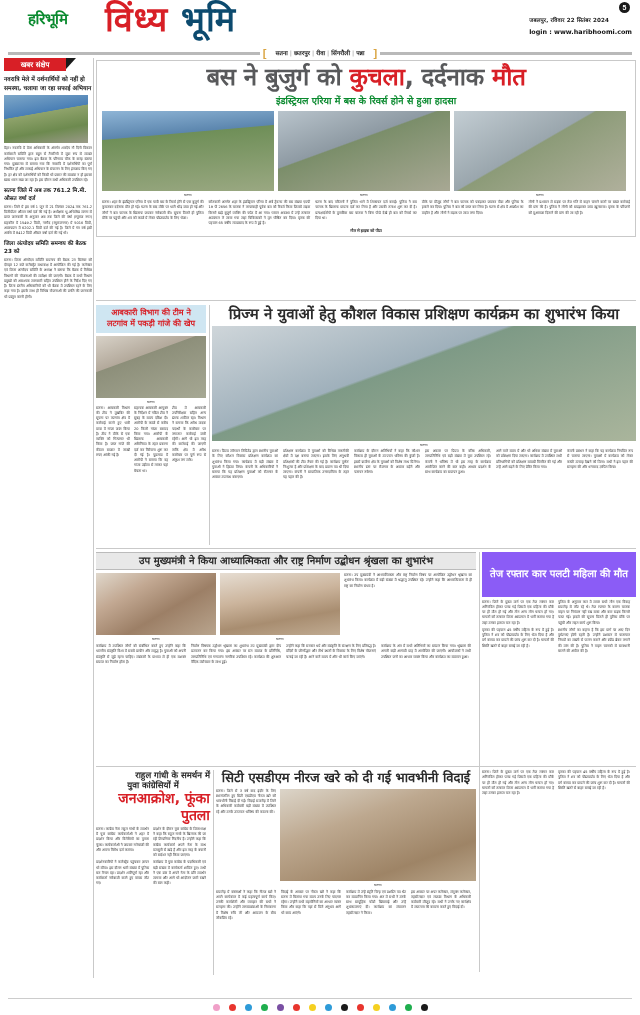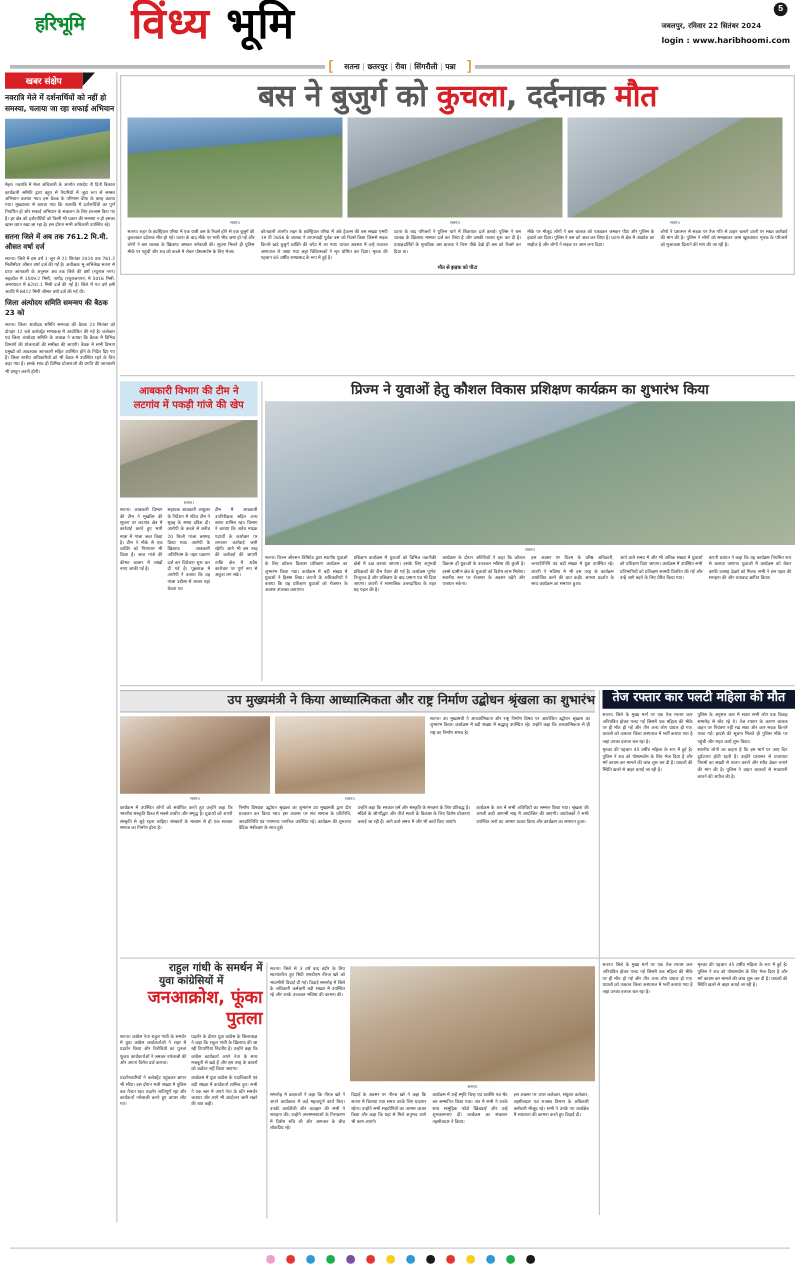--- a/index.html
+++ b/index.html
@@ -12,21 +12,21 @@
   .page { position: relative; width: 640px; height: 1015px; background: #fff; padding: 0; }
 
   
   .masthead { position: relative; height: 46px; padding: 4px 8px 0 8px; }
   .mast-brand { position: absolute; left: 28px; top: 8px;
     color: #0a8a2f; font-weight: bold; font-size: 15px; letter-spacing: -0.5px;
     font-family: "DejaVu Sans", sans-serif; }
   .mast-title { position: absolute; left: 105px; top: 2px;
     color: #d81f26; font-weight: bold; font-size: 34px; letter-spacing: 1px;
     font-family: "DejaVu Sans", sans-serif; line-height: 1; }
-  .mast-title .ink { color: #000000; }
+  .mast-title .ink { color: #0c4a6e; }
   .mast-right { position: absolute; right: 8px; top: 16px; text-align: left; }
   .mast-date { font-size: 5.6px; font-weight: bold; color: #222; letter-spacing: .1px;
     font-family: "DejaVu Sans", sans-serif; }
   .mast-login { font-size: 6.4px; font-weight: bold; color: #111; margin-top: 4px;
     font-family: "DejaVu Sans", sans-serif; }
   .page-badge { position: absolute; right: 10px; top: 2px;
     width: 11px; height: 11px; border-radius: 50%; background: #1a1a1a; color: #fff;
     font-size: 7px; font-weight: bold; display: flex; align-items: center; justify-content: center; }
 
   
@@ -72,26 +72,26 @@
   .lead-head { font-size: 24px; font-weight: bold; color: #58595b; text-align: center;
     line-height: 1.05; font-family: "DejaVu Sans", sans-serif; letter-spacing: -0.3px; }
   .lead-head .hl { color: #d81f26; }
   .lead-sub { margin-top: 4px; background: #fff; color: #0a8a2f; font-weight: bold;
     font-size: 9.5px; text-align: center; font-family: "DejaVu Sans", sans-serif; }
 
   
   .sec-red-box { background: #cfe6f2; padding: 3px 4px; }
   .sec-head-red { color: #d81f26; font-weight: bold; font-size: 8px; text-align: center;
     line-height: 1.35; font-family: "DejaVu Sans", sans-serif; }
-  .sec-head-dark { color: #2b2b2b; font-weight: bold; font-size: 11px; text-align: center;
+  .sec-head-dark { color: #2b2b2b; font-weight: bold; font-size: 15px; text-align: center;
     line-height: 1.2; font-family: "DejaVu Sans", sans-serif; }
   .sec-head-band { background: #e8e8e8; border-top: 1px solid #bbb; border-bottom: 1px solid #bbb;
     padding: 2px 0; }
-  .sec-head-redband { background: #0f172a; color: #fff; font-weight: bold; font-size: 10px;
-    text-align: center; padding: 1px 2px; line-height: 1.25; font-family: "DejaVu Sans", sans-serif; }
+  .sec-head-redband { background: #8b5cf6; color: #fff; font-weight: bold; font-size: 10px;
+    text-align: center; padding: 16px 2px; line-height: 1.25; font-family: "DejaVu Sans", sans-serif; }
 
   
   .dotbar { position: absolute; left: 0; bottom: 4px; width: 640px;
     display: flex; justify-content: center; align-items: center; gap: 9px; }
   .dot { width: 7px; height: 7px; border-radius: 50%; }
   .rulebar { position: absolute; left: 8px; bottom: 16px; width: 624px; height: 1px; background: #ccc; }
 
   .divider-v { position: absolute; width: 1px; background: #c9c9c9; }
   .divider-h { position: absolute; height: 1px; background: #c9c9c9; }
 </style>
@@ -134,20 +134,21 @@
     <div class="sb-sub">सतना जिले में अब तक 761.2 मि.मी. औसत वर्षा दर्ज</div>
     <div class="col-text" style="margin-top:2px;">सतना। जिले में इस वर्ष 1 जून से 21 सितंबर 2024 तक 761.2 मिलीमीटर औसत वर्षा दर्ज की गई है। अधीक्षक भू-अभिलेख सतना से प्राप्त जानकारी के अनुसार अब तक जिले की वर्षा (रघुराज नगर) सहकौल में 1549.2 मिमी, नागौद (रघुराजनगर) में 5016 मिमी, अमरपाटन में 6202.1 मिमी दर्ज की गई है। जिले में गत वर्ष इसी अवधि में 8412 मिमी औसत वर्षा दर्ज की गई थी।</div>
     <div class="sb-sub">जिला अंत्योदय समिति समन्वय की बैठक 23 को</div>
     <div class="col-text" style="margin-top:2px;">सतना। जिला अंत्योदय समिति समन्वय की बैठक 23 सितंबर को दोपहर 12 बजे कलेक्ट्रेट सभाकक्ष में आयोजित की गई है। कलेक्टर एवं जिला अंत्योदय समिति के अध्यक्ष ने बताया कि बैठक में विभिन्न विभागों की योजनाओं की समीक्षा की जाएगी। बैठक में सभी विभाग प्रमुखों को आवश्यक जानकारी सहित उपस्थित होने के निर्देश दिए गए हैं। जिला स्तरीय अधिकारियों को भी बैठक में उपस्थित रहने के लिए कहा गया है। इसके साथ ही विभिन्न योजनाओं की प्रगति की जानकारी भी प्रस्तुत करनी होगी।</div>
   </div>
 
   <div class="lead">
     <div class="lead-head">
       <span>बस ने बुजुर्ग को </span><span class="hl">कुचला</span><span>, दर्दनाक </span><span class="hl">मौत</span>
     </div>
+    <div class="lead-sub">इंडस्ट्रियल एरिया में बस के रिवर्स होने से हुआ हादसा</div>
 
     <div style="display:flex;gap:4px;margin-top:4px;">
       <div style="width:172px;">
         <div class="photo p4" style="width:100%;height:80px;"></div>
         <div class="caption">सतना।</div>
       </div>
       <div style="width:172px;">
         <div class="photo p2" style="width:100%;height:80px;"></div>
         <div class="caption">सतना।</div>
       </div>
@@ -189,21 +190,21 @@
       <div style="width:66px;" class="col-text">प्रशिक्षण कार्यक्रम में युवाओं को विभिन्न तकनीकी क्षेत्रों में दक्ष बनाया जाएगा। इसके लिए अनुभवी प्रशिक्षकों की टीम तैयार की गई है। कार्यक्रम पूर्णतः निःशुल्क है और प्रशिक्षण के बाद प्रमाण पत्र भी दिया जाएगा। कंपनी ने सामाजिक उत्तरदायित्व के तहत यह पहल की है।</div>
       <div style="width:66px;" class="col-text">कार्यक्रम के दौरान अतिथियों ने कहा कि कौशल विकास ही युवाओं के उज्ज्वल भविष्य की कुंजी है। इससे ग्रामीण क्षेत्र के युवाओं को विशेष लाभ मिलेगा। स्थानीय स्तर पर रोजगार के अवसर बढ़ेंगे और पलायन रुकेगा।</div>
       <div style="width:66px;" class="col-text">इस अवसर पर प्रिज्म के वरिष्ठ अधिकारी, जनप्रतिनिधि एवं बड़ी संख्या में युवा उपस्थित रहे। कंपनी ने भविष्य में भी इस तरह के कार्यक्रम आयोजित करने की बात कही। आभार प्रदर्शन के साथ कार्यक्रम का समापन हुआ।</div>
       <div style="width:66px;" class="col-text">आने वाले समय में और भी अधिक संख्या में युवाओं को प्रशिक्षण दिया जाएगा। कार्यक्रम में उपस्थित सभी प्रतिभागियों को प्रशिक्षण सामग्री वितरित की गई और उन्हें आगे बढ़ने के लिए प्रेरित किया गया।</div>
       <div style="width:66px;" class="col-text">कंपनी प्रबंधन ने कहा कि यह कार्यक्रम नियमित रूप से चलाया जाएगा। युवाओं में कार्यक्रम को लेकर काफी उत्साह देखने को मिला। सभी ने इस पहल की सराहना की और धन्यवाद ज्ञापित किया।</div>
     </div>
   </div>
 
   <div style="position:absolute;left:96px;top:552px;width:380px;">
     <div class="sec-head-band">
-      <div class="sec-head-dark" style="font-size:10px;text-align:right;">उप मुख्यमंत्री ने किया आध्यात्मिकता और राष्ट्र निर्माण उद्बोधन श्रृंखला का शुभारंभ</div>
+      <div class="sec-head-dark" style="font-size:10px;">उप मुख्यमंत्री ने किया आध्यात्मिकता और राष्ट्र निर्माण उद्बोधन श्रृंखला का शुभारंभ</div>
     </div>
     <div style="display:flex;gap:4px;margin-top:3px;">
       <div style="width:120px;">
         <div class="photo p7" style="width:100%;height:62px;"></div>
         <div class="caption">सतना।</div>
       </div>
       <div style="width:120px;">
         <div class="photo p9" style="width:100%;height:62px;"></div>
         <div class="caption">सतना।</div>
       </div>
@@ -239,20 +240,21 @@
       <div style="width:53px;" class="col-text">सतना। कांग्रेस नेता राहुल गांधी के समर्थन में युवा कांग्रेस कार्यकर्ताओं ने शहर में प्रदर्शन किया और विरोधियों का पुतला फूंका। कार्यकर्ताओं ने जमकर नारेबाजी की और अपना विरोध दर्ज कराया।</div>
       <div style="width:53px;" class="col-text">प्रदर्शन के दौरान युवा कांग्रेस के जिलाध्यक्ष ने कहा कि राहुल गांधी के खिलाफ की जा रही टिप्पणियां निंदनीय हैं। उन्होंने कहा कि कांग्रेस कार्यकर्ता अपने नेता के साथ मजबूती से खड़े हैं और इस तरह के बयानों को बर्दाश्त नहीं किया जाएगा।</div>
     </div>
     <div style="display:flex;gap:4px;margin-top:2px;">
       <div style="width:53px;" class="col-text">प्रदर्शनकारियों ने कलेक्ट्रेट पहुंचकर ज्ञापन भी सौंपा। इस दौरान भारी संख्या में पुलिस बल तैनात रहा। प्रदर्शन शांतिपूर्ण रहा और कार्यकर्ता नारेबाजी करते हुए वापस लौट गए।</div>
       <div style="width:53px;" class="col-text">कार्यक्रम में युवा कांग्रेस के पदाधिकारी एवं बड़ी संख्या में कार्यकर्ता शामिल हुए। सभी ने एक स्वर में अपने नेता के प्रति समर्थन जताया और आगे भी आंदोलन जारी रखने की बात कही।</div>
     </div>
   </div>
 
   <div style="position:absolute;left:216px;top:770px;width:260px;">
+    <div class="sec-head-dark" style="font-size:13px;">सिटी एसडीएम नीरज खरे को दी गई भावभीनी विदाई</div>
     <div style="display:flex;gap:4px;margin-top:3px;">
       <div style="width:60px;" class="col-text">सतना। जिले से 3 वर्ष बाद इंदौर के लिए स्थानांतरित हुए सिटी एसडीएम नीरज खरे को भावभीनी विदाई दी गई। विदाई समारोह में जिले के अधिकारी कर्मचारी बड़ी संख्या में उपस्थित रहे और उनके उज्ज्वल भविष्य की कामना की।</div>
       <div style="width:196px;">
         <div class="photo p11" style="width:100%;height:92px;"></div>
         <div class="caption">सतना।</div>
       </div>
     </div>
     <div style="display:flex;gap:5px;margin-top:3px;">
       <div style="width:60px;" class="col-text">समारोह में वक्ताओं ने कहा कि नीरज खरे ने अपने कार्यकाल में कई महत्वपूर्ण कार्य किए। उनकी कार्यशैली और व्यवहार की सभी ने सराहना की। उन्होंने जनसमस्याओं के निराकरण में विशेष रुचि ली और आमजन के बीच लोकप्रिय रहे।</div>
       <div style="width:60px;" class="col-text">विदाई के अवसर पर नीरज खरे ने कहा कि सतना में बिताया गया समय उनके लिए यादगार रहेगा। उन्होंने सभी सहयोगियों का आभार व्यक्त किया और कहा कि यहां से मिले अनुभव आगे भी काम आएंगे।</div>

